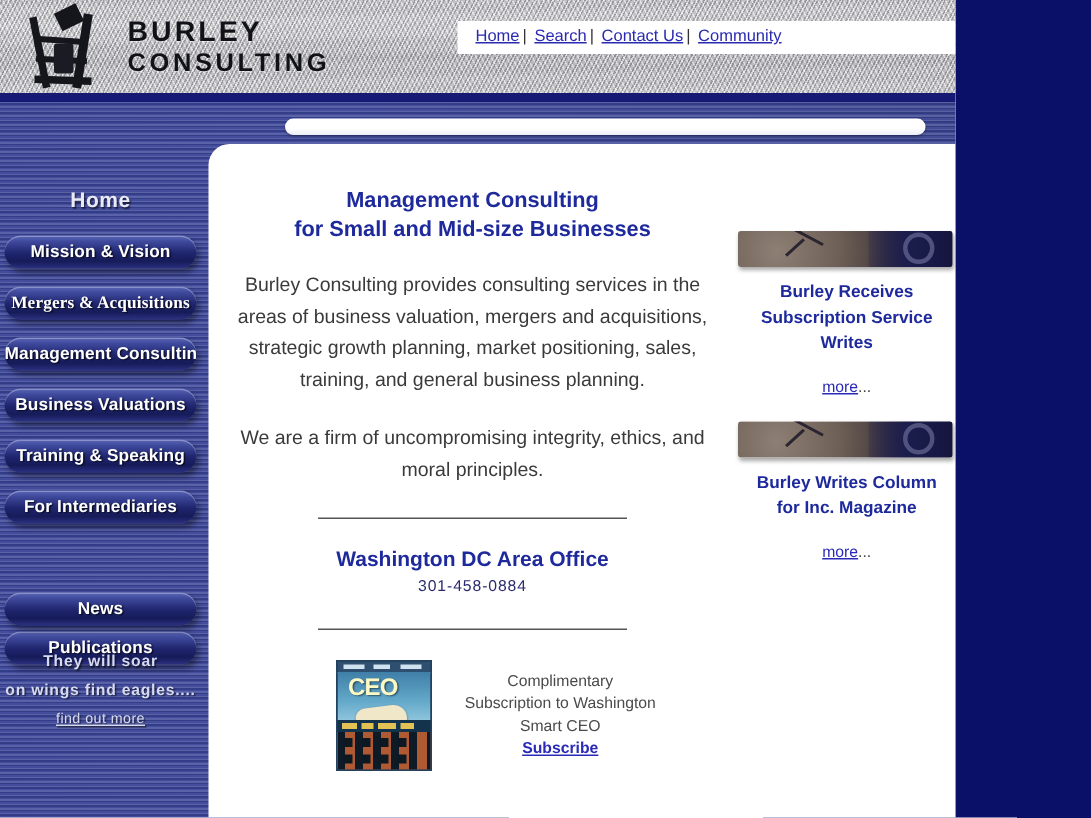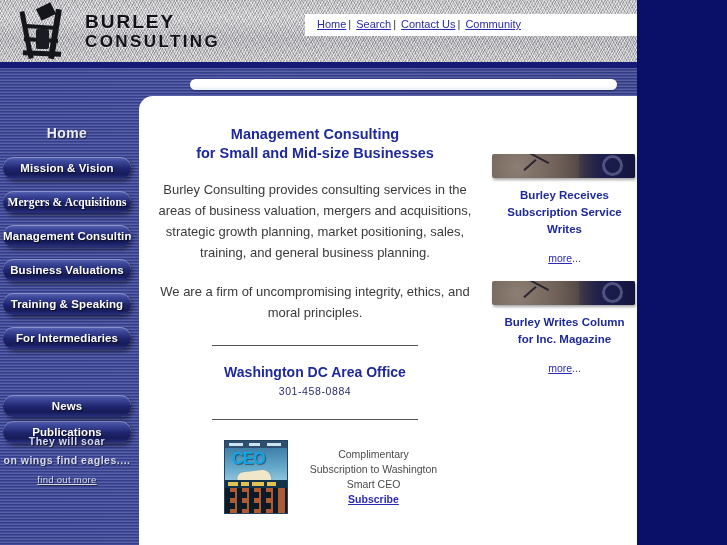--- a/index.html
+++ b/index.html
@@ -266,21 +266,21 @@
   }
   #mag-cover .t1 { left: 4px; width: 14px; }
   #mag-cover .t2 { left: 24px; width: 11px; }
   #mag-cover .t3 { left: 42px; width: 14px; }
   #mag-cover .skyline {
     position: absolute; left: 0; top: 7px; width: 100%; height: 32px;
     background: linear-gradient(180deg, #3f7fa8 0%, #63a8c9 60%, #8ec4dc 100%);
   }
   #mag-cover .ceo {
     position: absolute; left: 7px; top: 9px;
-    color: #0ea5e9; font-size: 16px; font-weight: bold; letter-spacing: -0.5px;
+    color: #fef9c3; font-size: 16px; font-weight: bold; letter-spacing: -0.5px;
     text-shadow: 1px 1px 1px rgba(0,0,0,0.45);
   }
   #mag-cover .shoe {
     position: absolute; left: 12px; top: 30px; width: 34px; height: 12px;
     background: #f0e6c8; border-radius: 12px 16px 4px 10px;
     box-shadow: 0 1px 2px rgba(0,0,0,0.4);
     transform: rotate(-7deg);
   }
   #mag-cover .band {
     position: absolute; left: 0; top: 39px; width: 100%; height: 8px;

